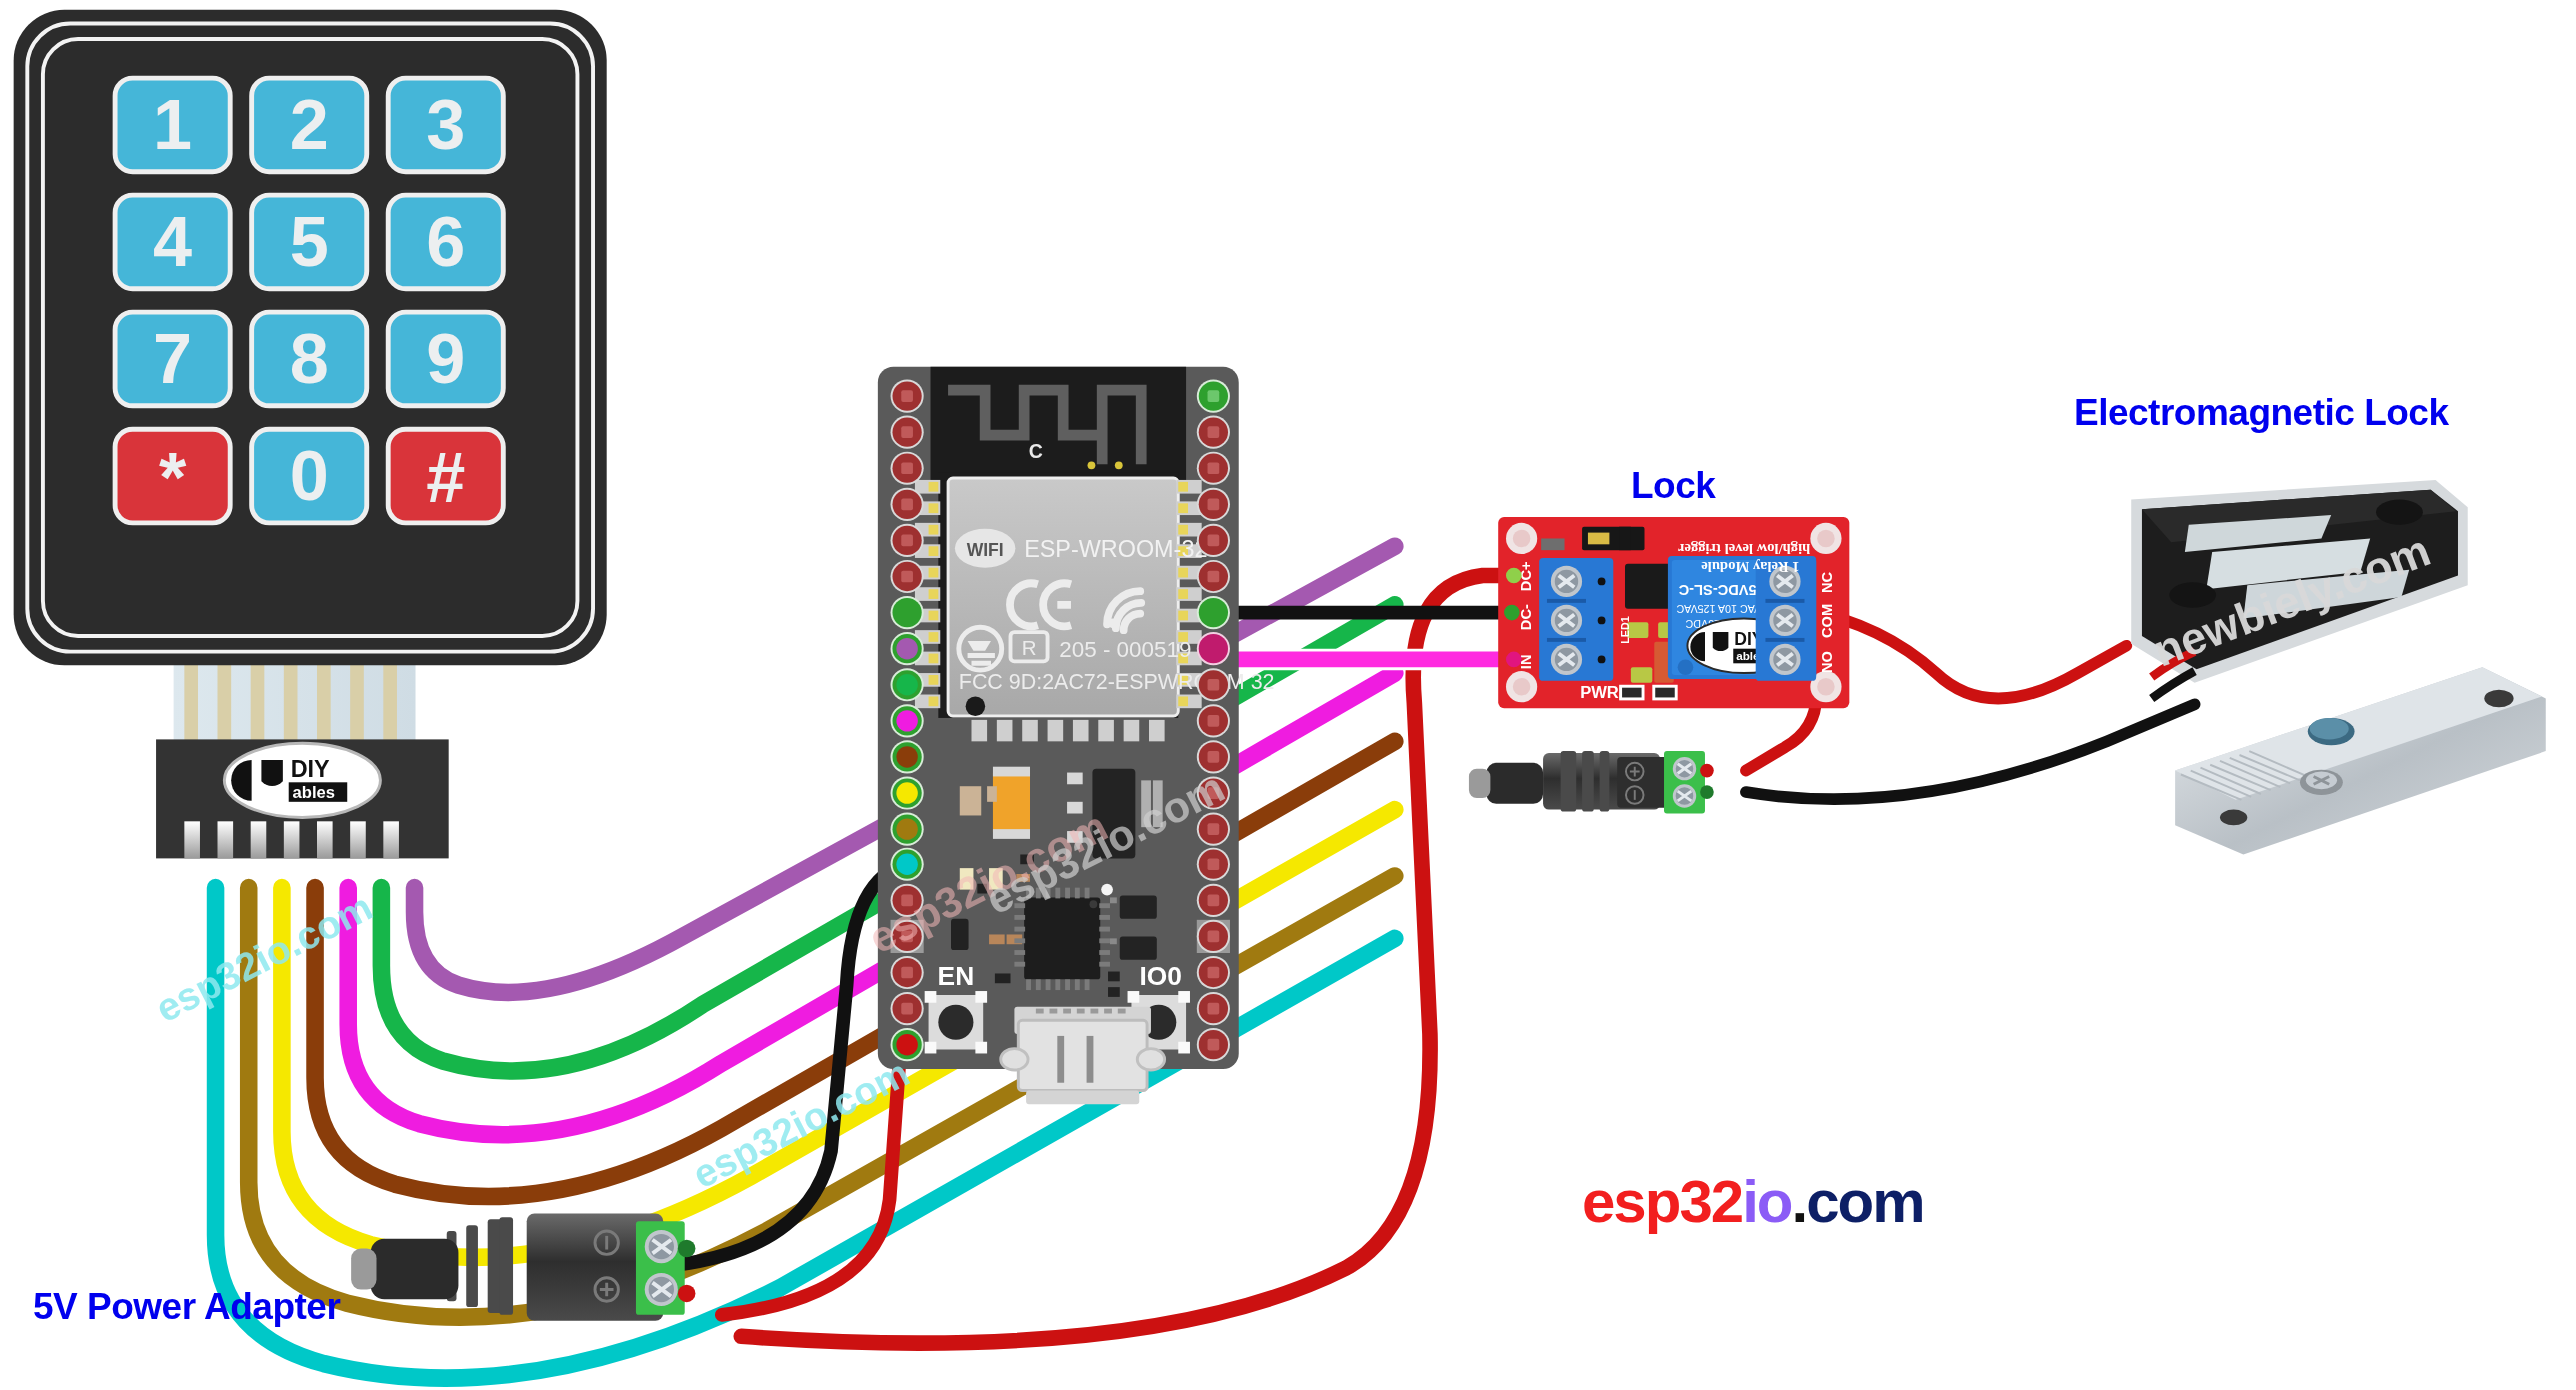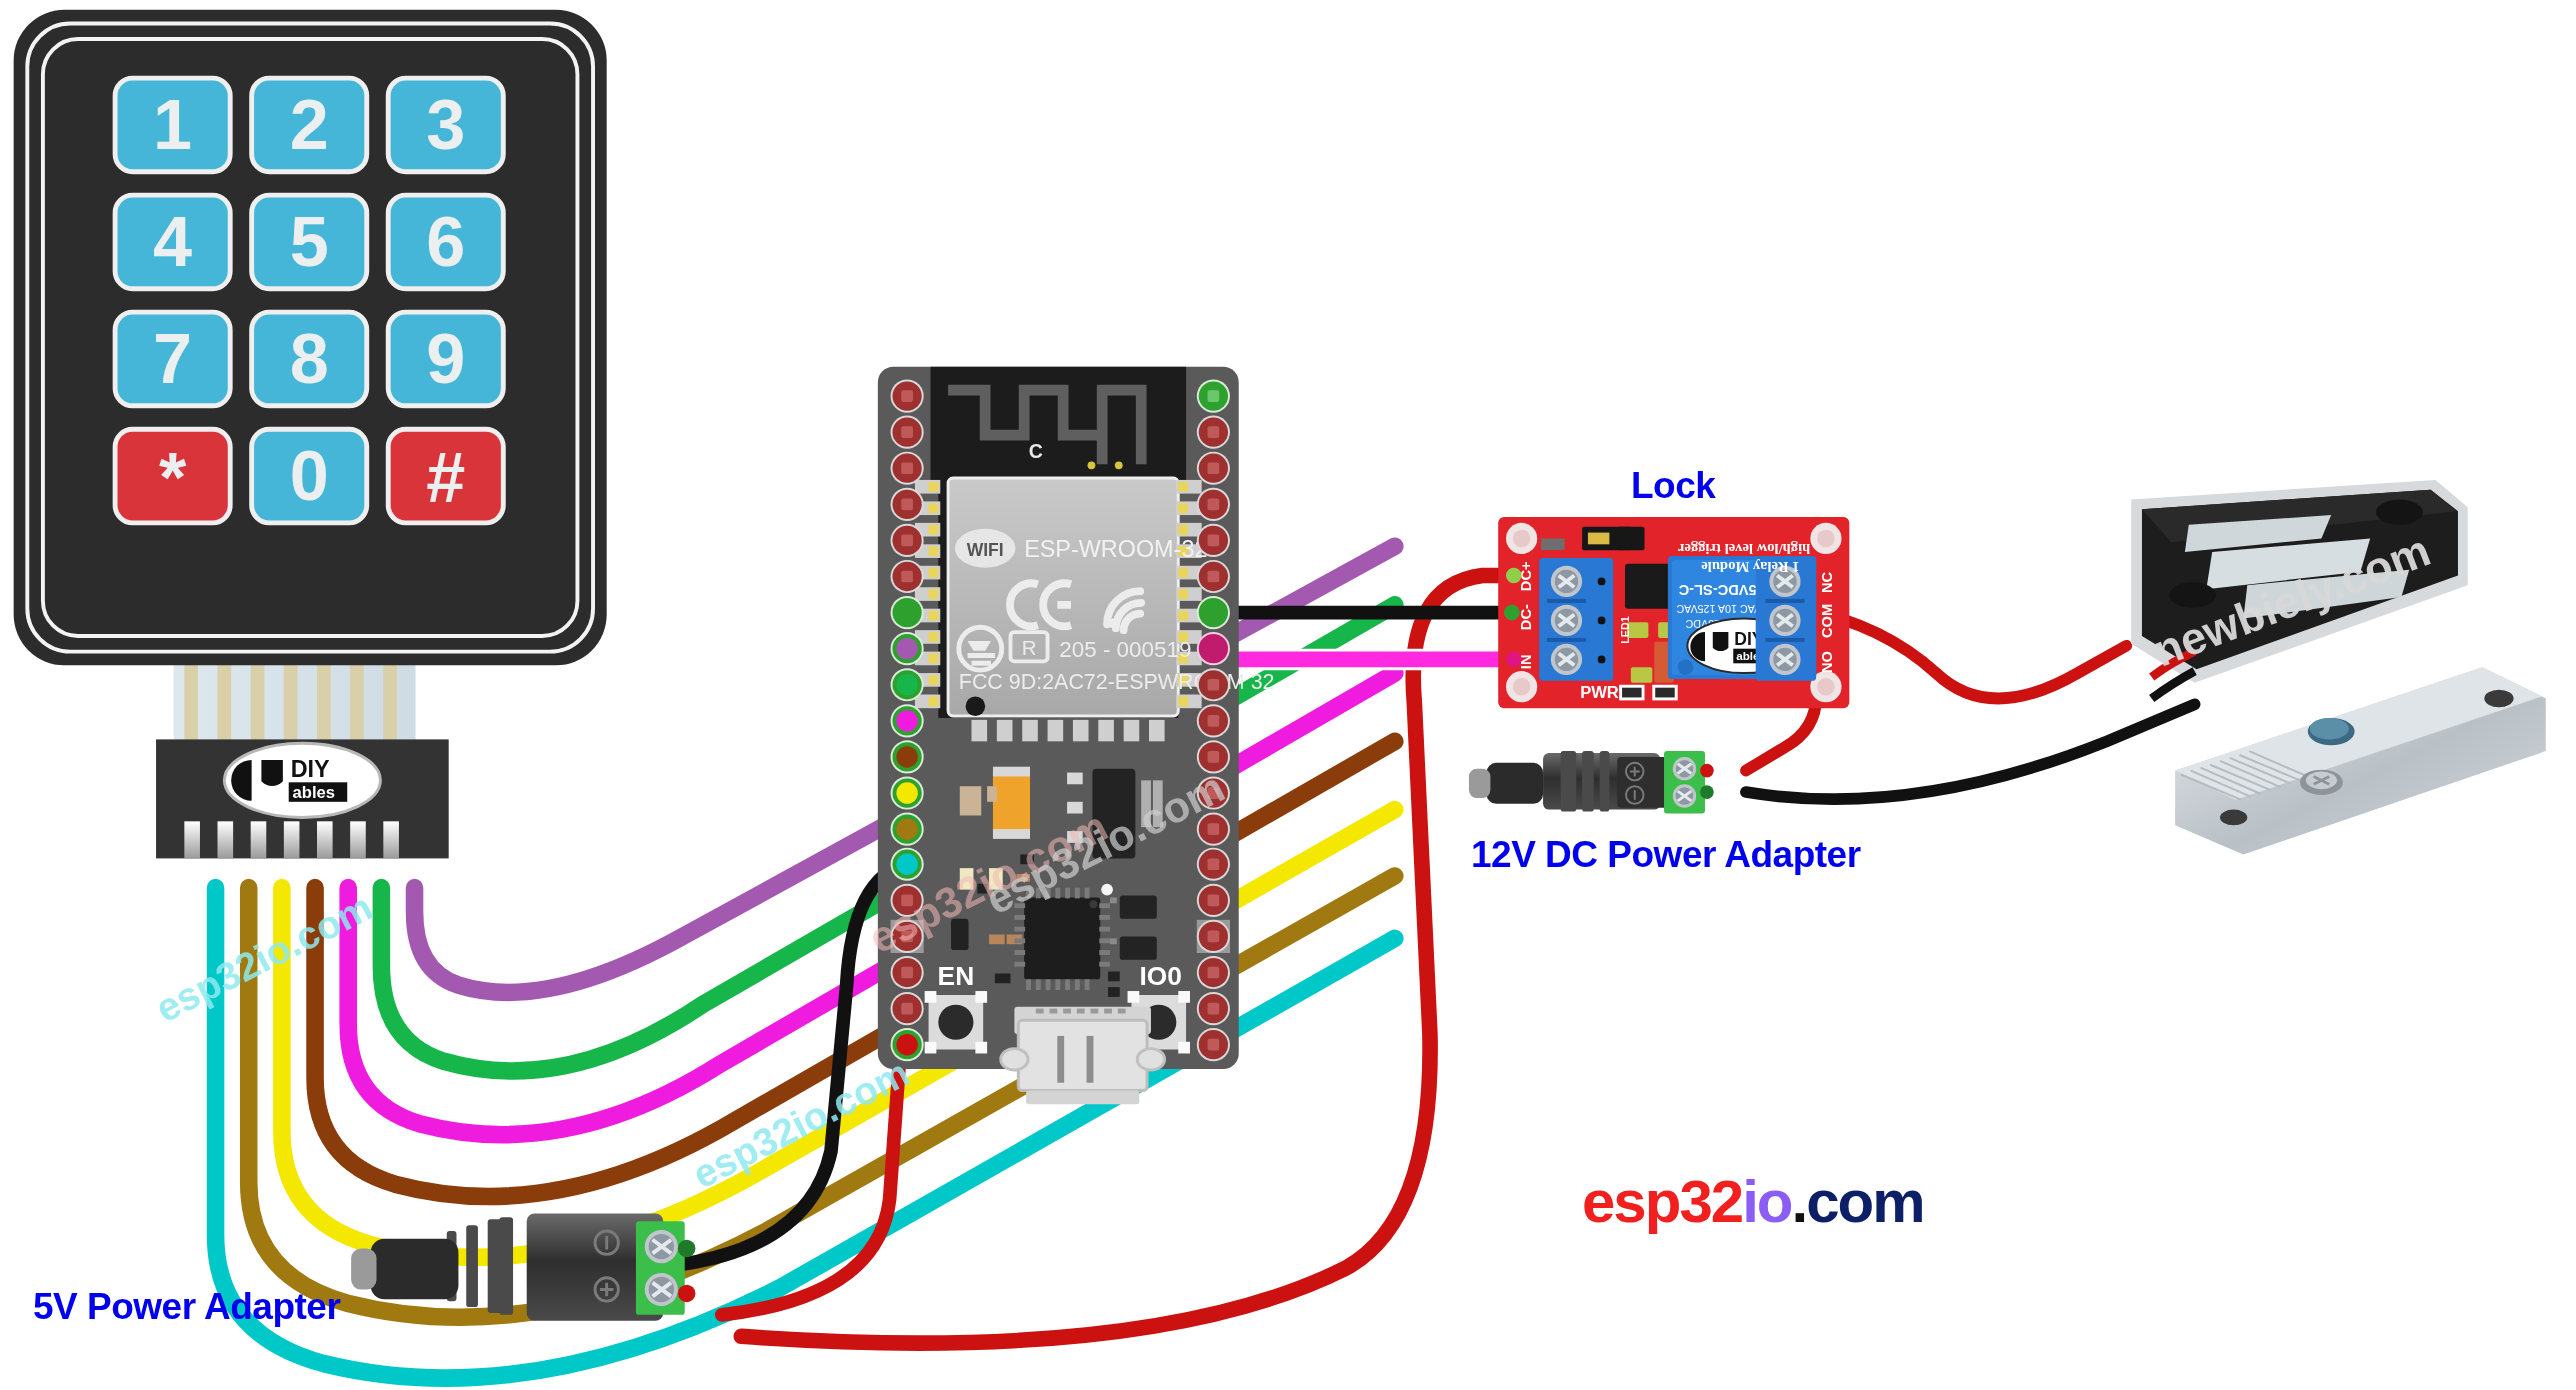--- a/index.html
+++ b/index.html
@@ -741,21 +741,21 @@
     <path d="M 669 1271 l 19 14 M 688 1271 l -19 14" stroke="#e4e9ee" stroke-width="4"></path>
     <circle cx="678" cy="1322" r="17" fill="#c0c6cc"></circle>
         <circle cx="678" cy="1322" r="13" fill="#8e98a2"></circle>
     <path d="M 669 1315 l 19 14 M 688 1315 l -19 14" stroke="#e4e9ee" stroke-width="4"></path>
     <circle cx="704" cy="1280" r="9" fill="#1f7a2c"></circle>
     <circle cx="704" cy="1326" r="9" fill="#cc1111"></circle>
   </g>
 </svg>
 
 <div class="lbl" id="label-relay">Lock</div>
-<div class="lbl" id="label-12v">12V DC Power Adapter</div>
+<div class="lbl" id="label-emlock">Electromagnetic Lock</div>
 <div class="lbl" id="label-5v">5V Power Adapter</div>
 
 <div id="brand"><span class="b-esp">esp32</span><span class="b-io">io</span><span class="b-dot">.</span><span class="b-com">com</span></div>
 
 <div class="wm" id="wm1">esp32io.com</div>
 <div class="wm" id="wm2">esp32io.com</div>
 <div class="wm" id="wm3">esp32io.com</div>
 <div class="wm" id="wm4">esp32io.com</div>
 <div class="wm" id="wm5">newbiely.com</div>
 

